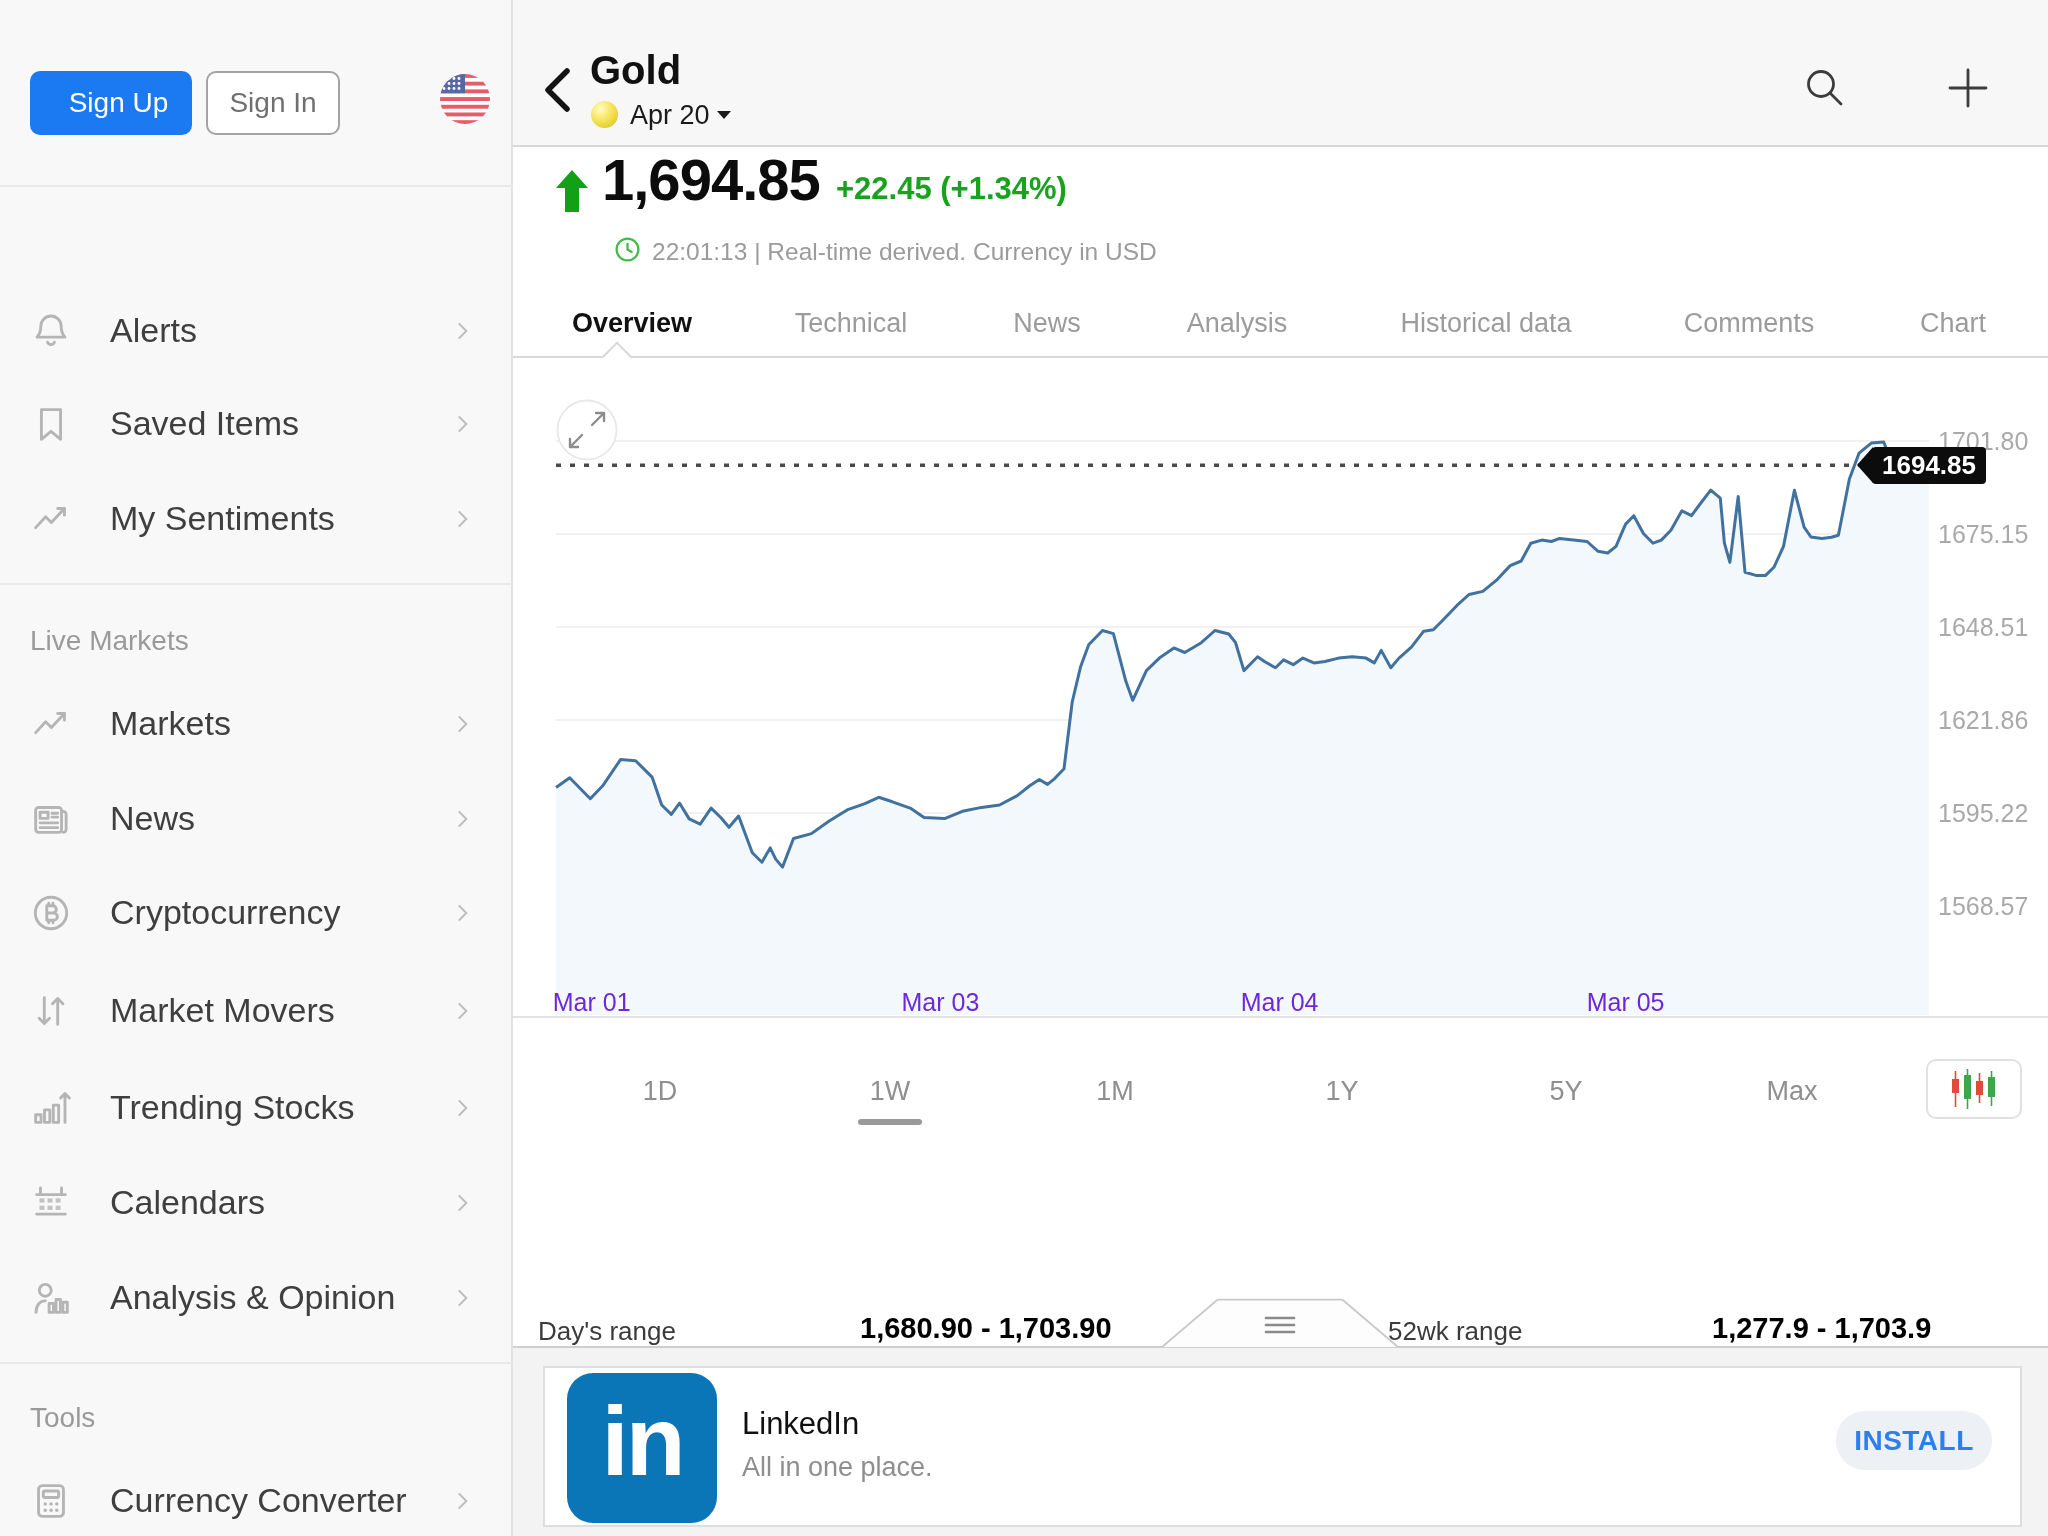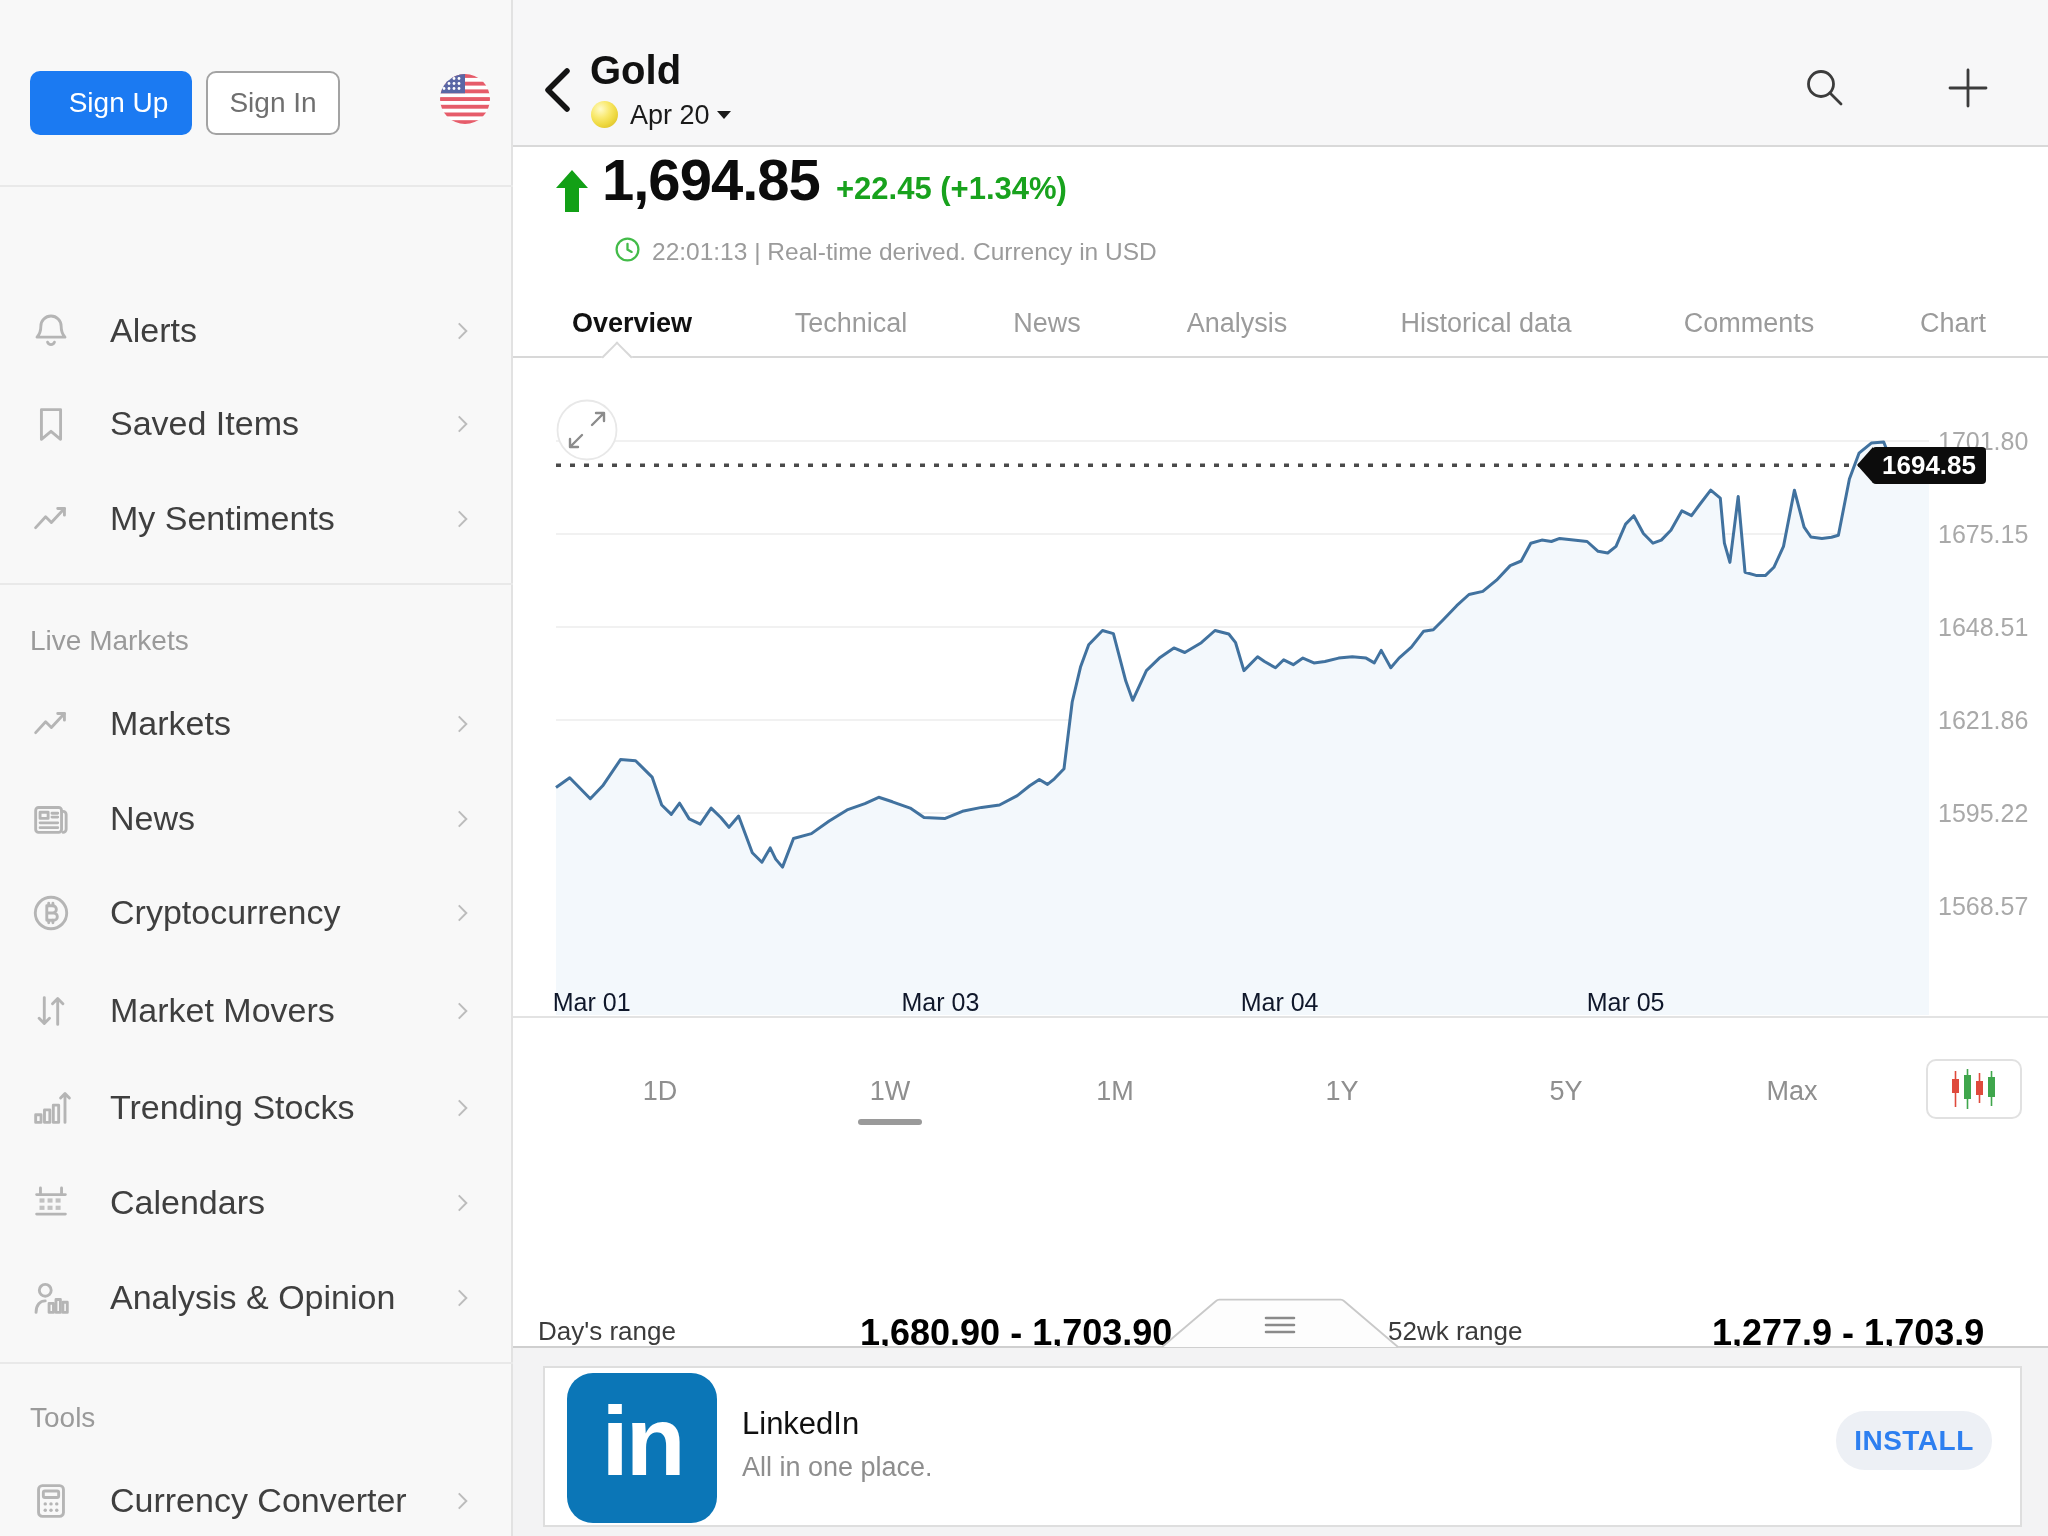--- a/index.html
+++ b/index.html
@@ -35,35 +35,35 @@
   .tstamp{left:652px;top:238px;font-size:24.5px;color:#9b9b9b;}
   
   .tab{top:308px;transform:translateX(-50%);font-size:27px;color:#9b9b9b;white-space:nowrap;}
   .tab.active{color:#111;font-weight:700;}
   #tabborder{left:513px;top:356px;width:1535px;height:2px;background:#d8d8d8;}
   #tabnotch{left:606px;top:346px;width:22px;height:22px;background:#fff;transform:rotate(45deg);
             border-left:2px solid #d8d8d8;border-top:2px solid #d8d8d8;box-sizing:border-box;z-index:3;}
   
   #chart-svg{left:513px;top:360px;}
   .y-tick{position:absolute;left:1938px;width:108px;font-size:25px;color:#a9a9a9;}
-  .x-tick{position:absolute;top:988px;transform:translateX(-50%);font-size:25px;color:#0f172a;white-space:nowrap;}
+  .x-tick{position:absolute;top:988px;transform:translateX(-50%);font-size:25px;color:#6d28d9;white-space:nowrap;}
   #price-tag{left:1872px;width:114px;height:37px;background:#0c0c0c;color:#fff;font-size:26px;font-weight:700;
              text-align:center;line-height:37px;border-radius:4px;z-index:2;}
   #price-tag:before{content:"";position:absolute;left:-15px;top:0;border-top:18.5px solid transparent;
              border-bottom:18.5px solid transparent;border-right:16px solid #0c0c0c;}
   #chartbottom{left:513px;top:1016px;width:1535px;height:2px;background:#e3e3e3;}
   #expand-btn{left:556px;top:399px;width:62px;height:62px;}
   
   .rangebtn{top:1076px;transform:translateX(-50%);font-size:27px;color:#8f8f8f;}
   #range-underline{left:858px;top:1119px;width:64px;height:6px;background:#9a9a9a;border-radius:3px;}
   #candle-btn{left:1926px;top:1059px;width:96px;height:60px;background:#fff;border:2px solid #e1e1e1;border-radius:10px;
               box-sizing:border-box;display:flex;align-items:center;justify-content:center;}
   
   .stat-lbl{top:1316px;font-size:26px;color:#3b3b3b;}
-  .stat-val{top:1312px;font-size:36px;font-weight:700;color:#000;}
+  .stat-val{top:1312px;font-size:29px;font-weight:700;color:#000;}
   #statborder{left:513px;top:1346px;width:1535px;height:2px;background:#cfcfcf;}
   #handle{left:1160px;top:1297px;z-index:2;}
   
   #adstrip{left:513px;top:1348px;width:1535px;height:188px;background:#f3f3f4;}
   #adcard{left:543px;top:1366px;width:1479px;height:161px;background:#fff;border:2px solid #dedede;box-sizing:border-box;}
   #adlogo{left:22px;top:5px;width:150px;height:150px;border-radius:26px;background:#0b76b7;
           display:flex;align-items:center;justify-content:center;}
   #adlogo span{color:#fff;font-size:98px;font-weight:700;letter-spacing:-3px;padding-bottom:14px;}
   .ad-title{left:197px;top:38px;font-size:31px;color:#101010;}
   .ad-tag{left:197px;top:84px;font-size:27px;color:#8e8e8e;}

